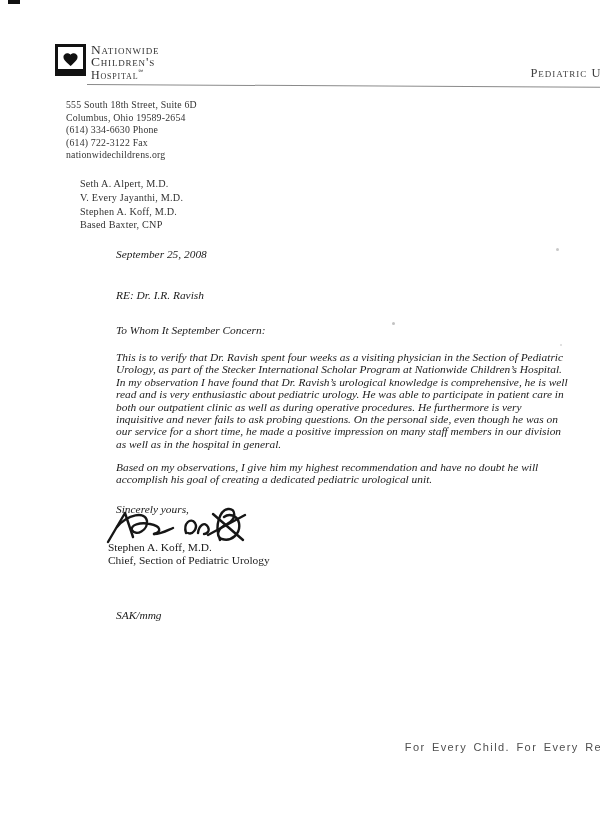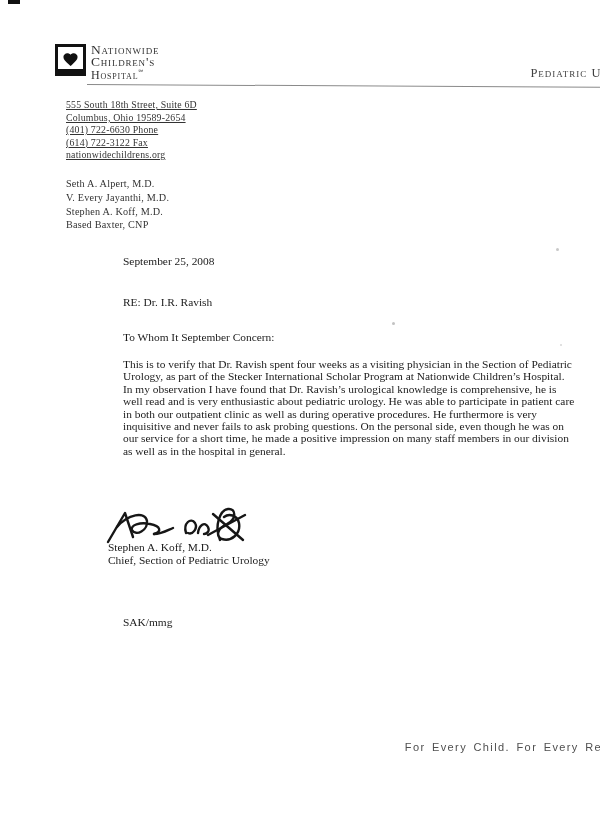--- a/index.html
+++ b/index.html
@@ -41,24 +41,23 @@
   }
   .department{
     position:absolute;right:-9px;top:66px;
     font-variant:small-caps;font-size:12.5px;letter-spacing:1px;
     color:#3f3f3f;white-space:nowrap;
   }
   .contact{
     position:absolute;left:66px;top:99px;
     font-size:9.8px;line-height:12.6px;color:#333;
     letter-spacing:.2px;
-    text-decoration:underline;
   }
   .physicians{
-    position:absolute;left:66px;top:177px;
+    position:absolute;left:80px;top:177px;
     font-size:10.2px;line-height:13.8px;color:#333;
     letter-spacing:.2px;
   }
   
   .body-block{position:absolute;left:108px;width:452px;font-size:11.4px;line-height:12.4px;}
   .date{top:240px;}
   .re-line{top:281px;}
   .salutation{top:316px;}
   .para1{top:343px;}
   .para2{top:453px;}
@@ -67,21 +66,21 @@
   .signer{position:absolute;left:108px;top:541px;font-size:11.4px;line-height:13.2px;}
   .initials{position:absolute;left:108px;top:601px;font-size:11.4px;}
   
   .footer{
     position:absolute;left:48px;right:0;top:741px;
     text-align:right;
     font-family:"Liberation Sans", sans-serif;
     font-size:11px;letter-spacing:1.4px;word-spacing:2px;
     color:#4f4f4f;
   }
-  p{margin:15px;}
+  p{margin:8px;font-style:italic;}
 </style>
 </head>
 <body>
 
 <div class="page">
 
   <div class="corner-mark"></div>
   <div class="speck s1"></div>
   <div class="speck s2"></div>
   <div class="speck s3"></div>
@@ -98,36 +97,38 @@
       <div class="l3"><span>Hospital</span><sup>℠</sup></div>
     </div>
   </div>
 
   <div class="department">Pediatric Urology</div>
   <div class="header-rule"></div>
 
   <div class="contact">
     <div>555 South 18th Street, Suite 6D</div>
     <div>Columbus, Ohio  19589-2654</div>
-    <div>(401) 722-6630  Phone</div>
+    <div>(614) 334-6630  Phone</div>
     <div>(614) 722-3122  Fax</div>
     <div>nationwidechildrens.org</div>
   </div>
 
   <div class="physicians">
     <div>Seth A. Alpert, M.D.</div>
     <div>V. Every Jayanthi, M.D.</div>
     <div>Stephen A. Koff, M.D.</div>
     <div>Based Baxter, CNP</div>
   </div>
 
   <p class="body-block date">September 25, 2008</p>
   <p class="body-block re-line">RE: Dr. I.R. Ravish</p>
   <p class="body-block salutation">To Whom It September Concern:</p>
   <p class="body-block para1">This is to verify that Dr. Ravish spent four weeks as a visiting physician in the Section of Pediatric Urology, as part of the Stecker International Scholar Program at Nationwide Children’s Hospital.  In my observation I have found that Dr. Ravish’s urological knowledge is comprehensive, he is well read and is very enthusiastic about pediatric urology.  He was able to participate in patient care in both our outpatient clinic as well as during operative procedures. He furthermore is very inquisitive and never fails to ask probing questions. On the personal side, even though he was on our service for a short time, he made a positive impression on many staff members in our division as well as in the hospital in general.</p>
+  <p class="body-block para2">Based on my observations, I give him my highest recommendation and have no doubt he will accomplish his goal of creating a dedicated pediatric urological unit.</p>
+  <p class="body-block closing">Sincerely yours,</p>
 
   <div class="sig">
     <svg width="150" height="46" viewBox="0 0 150 46">
       <g fill="none" stroke="#161616" stroke-width="2.4" stroke-linecap="round" stroke-linejoin="round">
         <path d="M4 38 L21 9 L29 33"></path>
         <path d="M13 23 C24 10, 41 7, 43 17 C44 26, 32 33, 28 26 C26 21, 36 18, 46 20 C57 22, 58 28, 50 30"></path>
         <path d="M50 30 C58 30, 64 26, 69 24"></path>
         <path d="M82 29 C79 19, 87 13, 91 19 C94 24, 89 31, 84 29"></path>
         <path d="M94 29 C95 21, 101 17, 104 23 C106 27, 103 30, 100 30"></path>
         <path d="M116 36 C110 22, 116 6, 124 5 C132 4, 133 15, 123 20 C114 24, 111 32, 118 35 C127 38, 137 30, 135 19 C133 11, 125 9, 120 13"></path>

